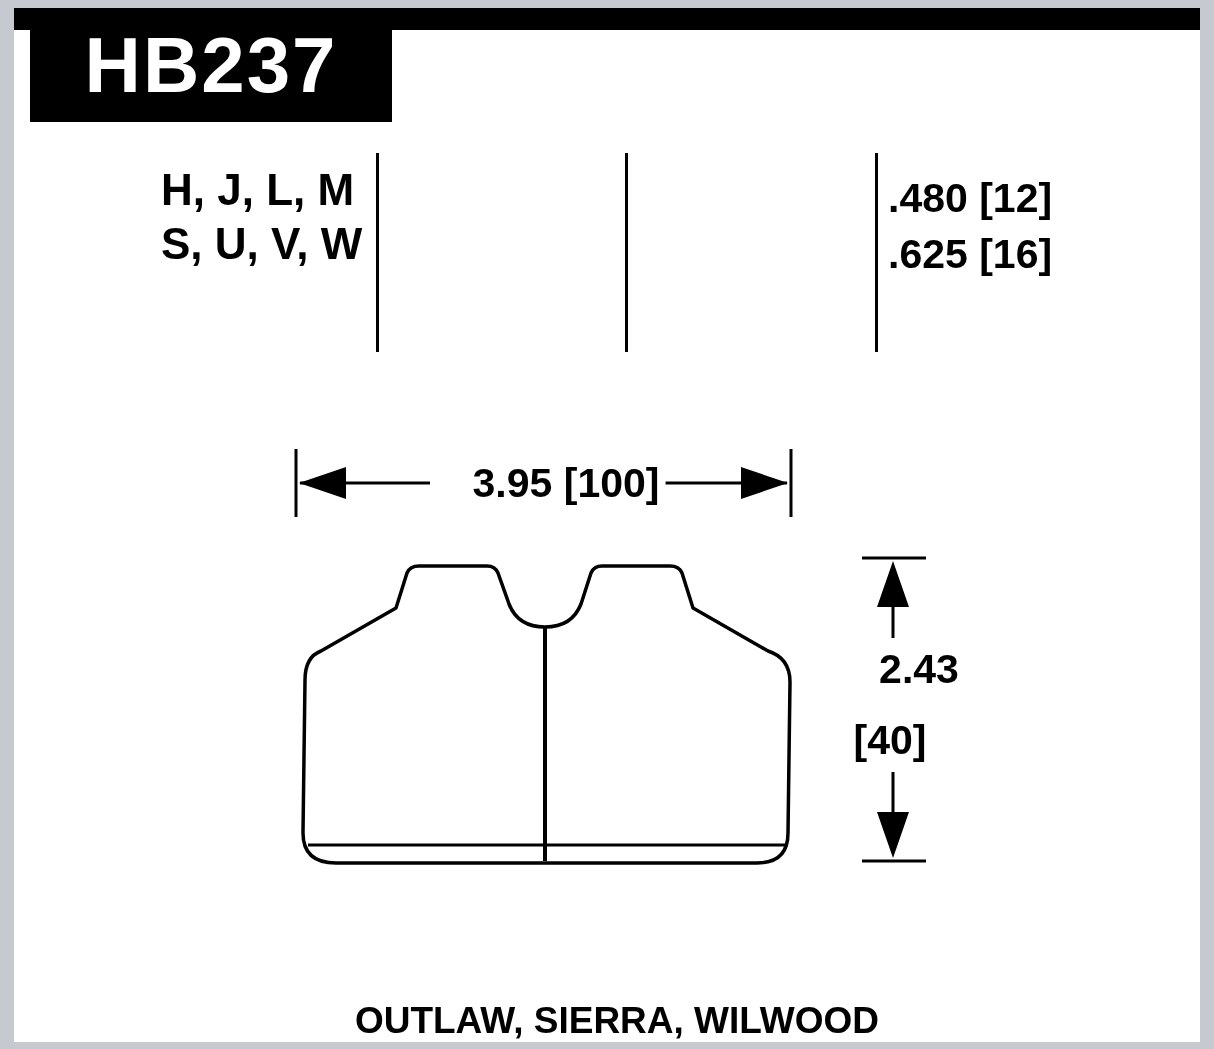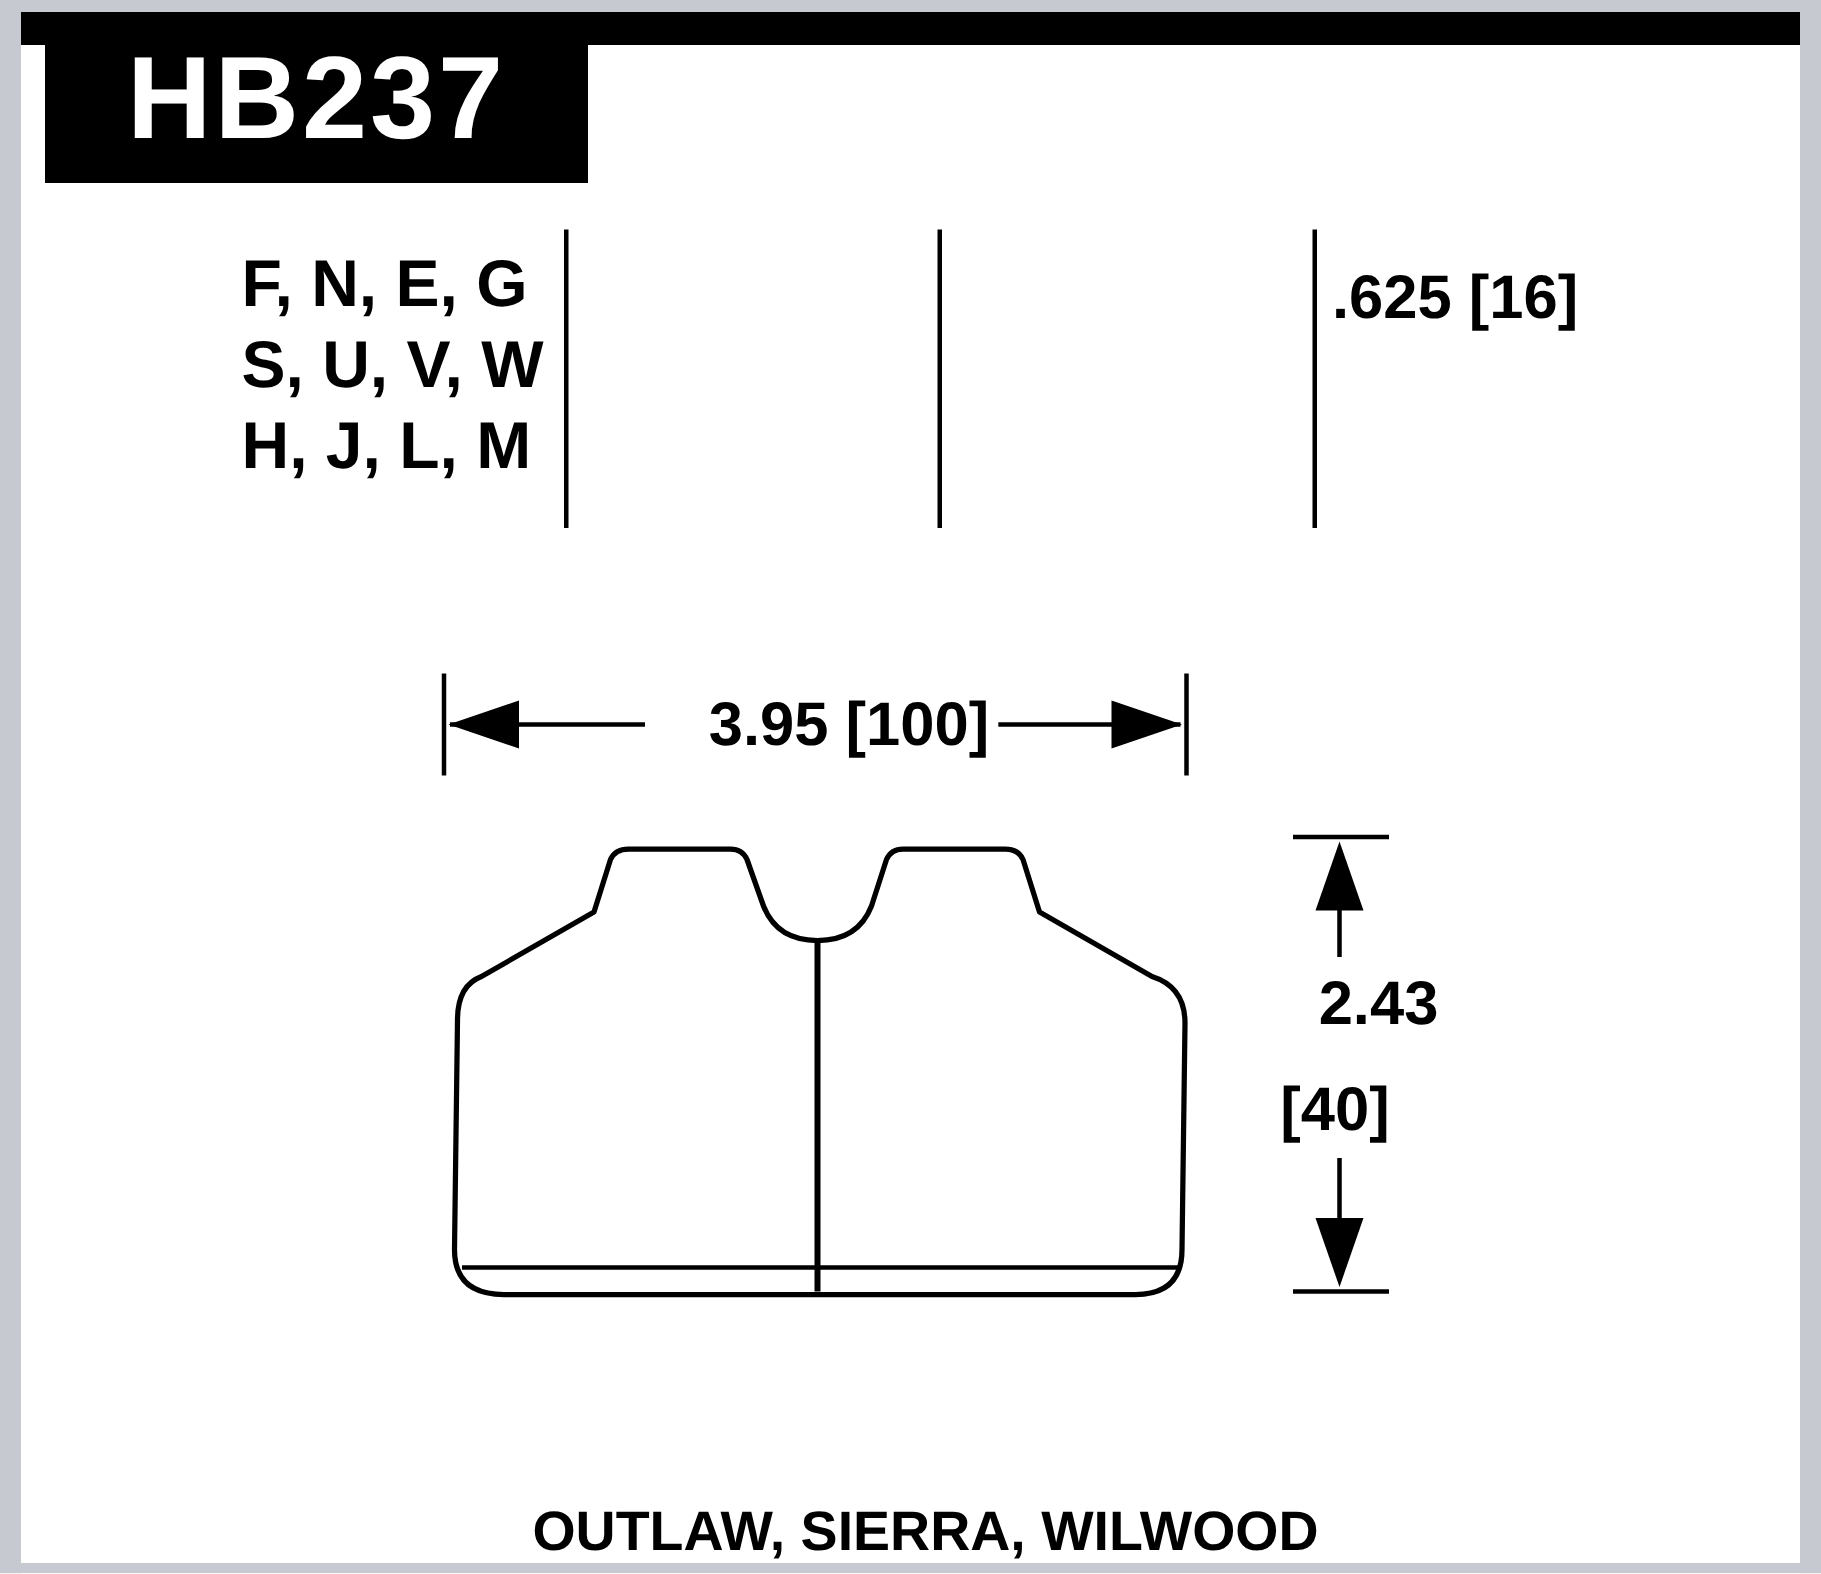--- a/index.html
+++ b/index.html
@@ -83,30 +83,30 @@
   <div class="frame frame-left"></div>
   <div class="frame frame-right"></div>
   <div class="frame frame-bottom"></div>
 
   <div class="header-bar"></div>
   <div class="pn-box">
     <span class="pn-text">HB237</span>
   </div>
 
   <div class="compounds">
-    <div>F, N, E, G</div>
+    <div>H, J, L, M</div>
     <div>S, U, V, W</div>
-    <div>H, J, L, M</div>
   </div>
 
   <div class="divider divider-1"></div>
   <div class="divider divider-2"></div>
   <div class="divider divider-3"></div>
 
   <div class="thicknesses">
+    <div>.480 [12]</div>
     <div>.625 [16]</div>
   </div>
 
   <svg class="drawing" width="1214" height="1049" viewBox="0 0 1214 1049">
 
     <g stroke="#000000" stroke-width="3" fill="none">
       <line x1="296" y1="449" x2="296" y2="517"></line>
       <line x1="791" y1="449" x2="791" y2="517"></line>
       <line x1="300" y1="483" x2="430" y2="483"></line>
       <line x1="662" y1="483" x2="787" y2="483"></line>

